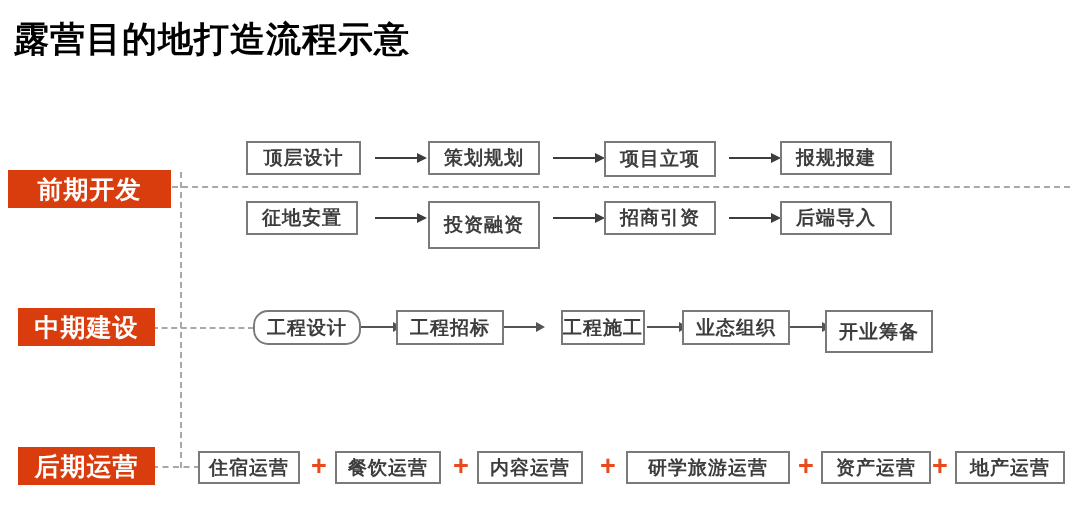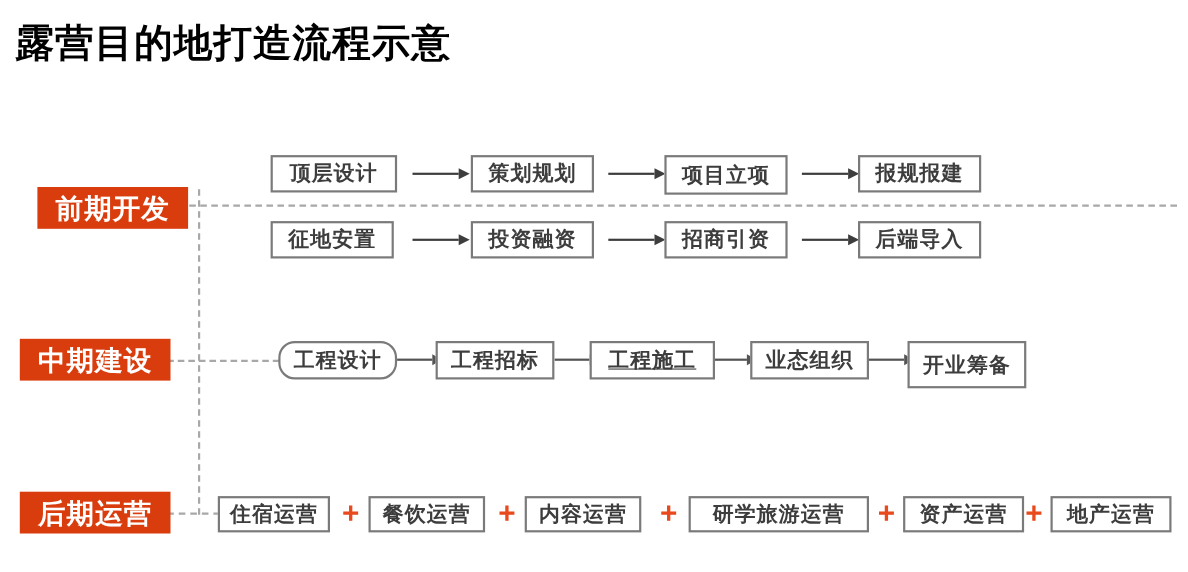--- a/index.html
+++ b/index.html
@@ -34,21 +34,21 @@
     color: #ffffff;
     font-size: 25px;
     font-weight: bold;
     letter-spacing: 1px;
     display: flex;
     align-items: center;
     justify-content: center;
     white-space: nowrap;
     z-index: 5;
   }
-  .stage-early   { left: 34px;  top: 170px; width: 137px; height: 38px; }
+  .stage-early   { left: 8px;  top: 170px; width: 163px; height: 38px; }
   .stage-middle  { left: 18px;  top: 308px; width: 137px; height: 38px; }
   .stage-late    { left: 18px;  top: 447px; width: 137px; height: 38px; }
 
   
   .dash-h {
     position: absolute;
     border-top: 2px dashed #a8a8a8;
     height: 0;
     z-index: 1;
   }
@@ -167,21 +167,21 @@
   <div class="shaft" style="width:42px;"></div>
     <div class="head" style="left:42px;"></div>
 </div>
 <div class="node" style="left:780px; top:141px; width:112px; height:34px;">报规报建</div>
 
 <div class="node" style="left:246px; top:201px; width:112px; height:34px;">征地安置</div>
 <div class="arrow-long" style="left:375px; top:211px; width:52px;">
   <div class="shaft" style="width:42px;"></div>
     <div class="head" style="left:42px;"></div>
 </div>
-<div class="node" style="left:428px; top:201px; width:112px; height:34px;">投资融资</div>
+<div class="node" style="left:428px; top:201px; width:112px; height:48px;">投资融资</div>
 <div class="arrow-long" style="left:553px; top:211px; width:52px;">
   <div class="shaft" style="width:42px;"></div>
     <div class="head" style="left:42px;"></div>
 </div>
 <div class="node" style="left:604px; top:201px; width:112px; height:34px;">招商引资</div>
 <div class="arrow-long" style="left:729px; top:211px; width:52px;">
   <div class="shaft" style="width:42px;"></div>
     <div class="head" style="left:42px;"></div>
 </div>
 <div class="node" style="left:780px; top:201px; width:112px; height:34px;">后端导入</div>
@@ -189,21 +189,21 @@
 <div class="node" style="left:253px; top:310px; width:108px; height:35px;border-radius:15px;">工程设计</div>
 <div class="arrow-short" style="left:361px; top:321px; width:41px;">
   <div class="shaft" style="width:32px;"></div>
     <div class="head" style="left:32px;"></div>
 </div>
 <div class="node" style="left:396px; top:310px; width:108px; height:35px;">工程招标</div>
 <div class="arrow-short" style="left:504px; top:321px; width:41px;">
   <div class="shaft" style="width:32px;"></div>
     <div class="head" style="left:32px;"></div>
 </div>
-<div class="node" style="left:536px; top:310px; width:114px; height:35px;text-decoration:underline;">工程施工</div>
+<div class="node" style="left:561px; top:310px; width:84px; height:35px;">工程施工</div>
 <div class="arrow-short" style="left:647px; top:321px; width:41px;">
   <div class="shaft" style="width:32px;"></div>
     <div class="head" style="left:32px;"></div>
 </div>
 <div class="node" style="left:682px; top:310px; width:108px; height:35px;">业态组织</div>
 <div class="arrow-short" style="left:790px; top:321px; width:41px;">
   <div class="shaft" style="width:32px;"></div>
     <div class="head" style="left:32px;"></div>
 </div>
 <div class="node" style="left:825px; top:310px; width:108px; height:43px;">开业筹备</div>

